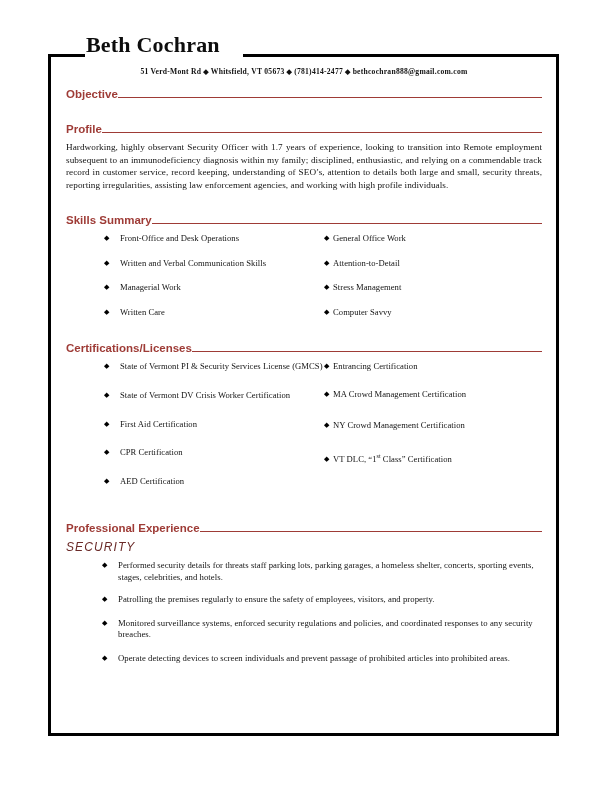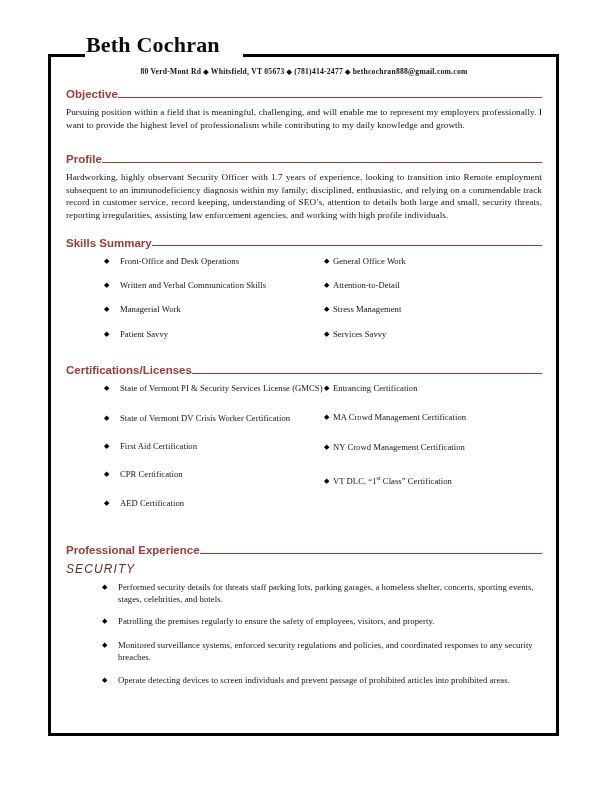--- a/index.html
+++ b/index.html
@@ -205,79 +205,78 @@
   <div class="frame-top-right"></div>
   <div class="frame-left"></div>
   <div class="frame-right"></div>
   <div class="frame-bottom"></div>
 
   <div class="name">Beth Cochran</div>
 
   <div class="content">
 
     <div class="contact">
-      <span>80 Verd-Mont Rd</span><span class="dia">◆</span><span>Whitsfield, VT 05673</span><span class="dia">◆</span><span>(781)414-2477</span><span class="dia">◆</span><span>bethcochran888@gmail.com.com</span>
+      <span>51 Verd-Mont Rd</span><span class="dia">◆</span><span>Whitsfield, VT 05673</span><span class="dia">◆</span><span>(781)414-2477</span><span class="dia">◆</span><span>bethcochran888@gmail.com.com</span>
     </div>
 
     <div class="section">
       <div class="sec-head">
         <span class="sec-title">Objective</span>
         <span class="sec-rule"></span>
       </div>
-      <p class="para">Pursuing position within a field that is meaningful, challenging, and will enable me to represent my employers professionally. I want to provide the highest level of professionalism while contributing to my daily knowledge and growth.</p>
     </div>
 
     <div class="section" style="margin-top:21px;">
       <div class="sec-head">
         <span class="sec-title">Profile</span>
         <span class="sec-rule"></span>
       </div>
       <p class="para">Hardworking, highly observant Security Officer with 1.7 years of experience, looking to transition into Remote employment subsequent to an immunodeficiency diagnosis within my family; disciplined, enthusiastic, and relying on a commendable track record in customer service, record keeping, understanding of SEO’s, attention to details both large and small, security threats, reporting irregularities, assisting law enforcement agencies, and working with high profile individuals.</p>
     </div>
 
-    <div class="section" style="margin-top:14px;">
+    <div class="section" style="margin-top:22px;">
       <div class="sec-head">
         <span class="sec-title">Skills Summary</span>
         <span class="sec-rule"></span>
       </div>
       <div class="cols">
         <div class="col-left">
           <div class="b-item">
               <span class="dia">◆</span>
               <span class="txt">Front-Office and Desk Operations</span>
             </div>
           <div class="b-item">
               <span class="dia">◆</span>
               <span class="txt">Written and Verbal Communication Skills</span>
             </div>
           <div class="b-item">
               <span class="dia">◆</span>
               <span class="txt">Managerial Work</span>
             </div>
           <div class="b-item">
               <span class="dia">◆</span>
-              <span class="txt">Patient Savvy</span>
+              <span class="txt">Written Care</span>
             </div>
         </div>
         <div class="col-right">
           <div class="b-item">
               <span class="dia">◆</span>
               <span class="txt">General Office Work</span>
             </div>
           <div class="b-item">
               <span class="dia">◆</span>
               <span class="txt">Attention-to-Detail</span>
             </div>
           <div class="b-item">
               <span class="dia">◆</span>
               <span class="txt">Stress Management</span>
             </div>
           <div class="b-item">
               <span class="dia">◆</span>
-              <span class="txt">Services Savvy</span>
+              <span class="txt">Computer Savvy</span>
             </div>
         </div>
       </div>
     </div>
 
     <div class="section cert" style="margin-top:10px;">
       <div class="sec-head">
         <span class="sec-title">Certifications/Licenses</span>
         <span class="sec-rule"></span>
       </div>

